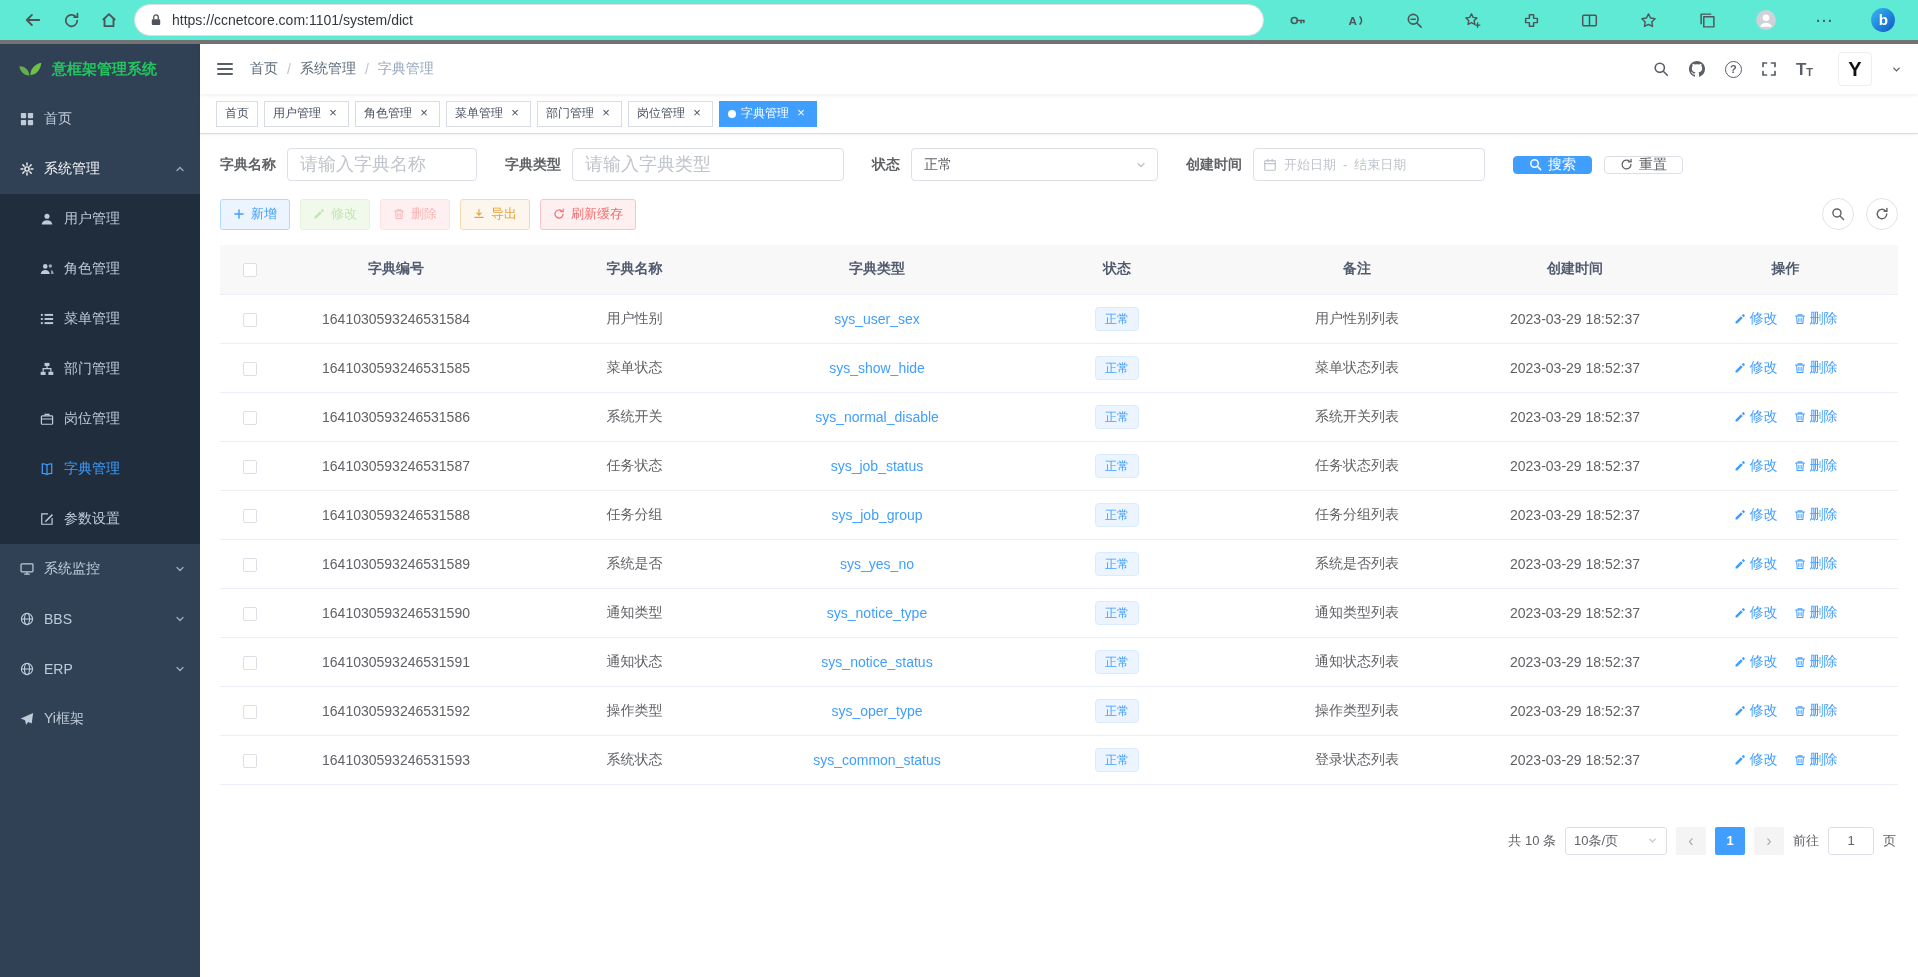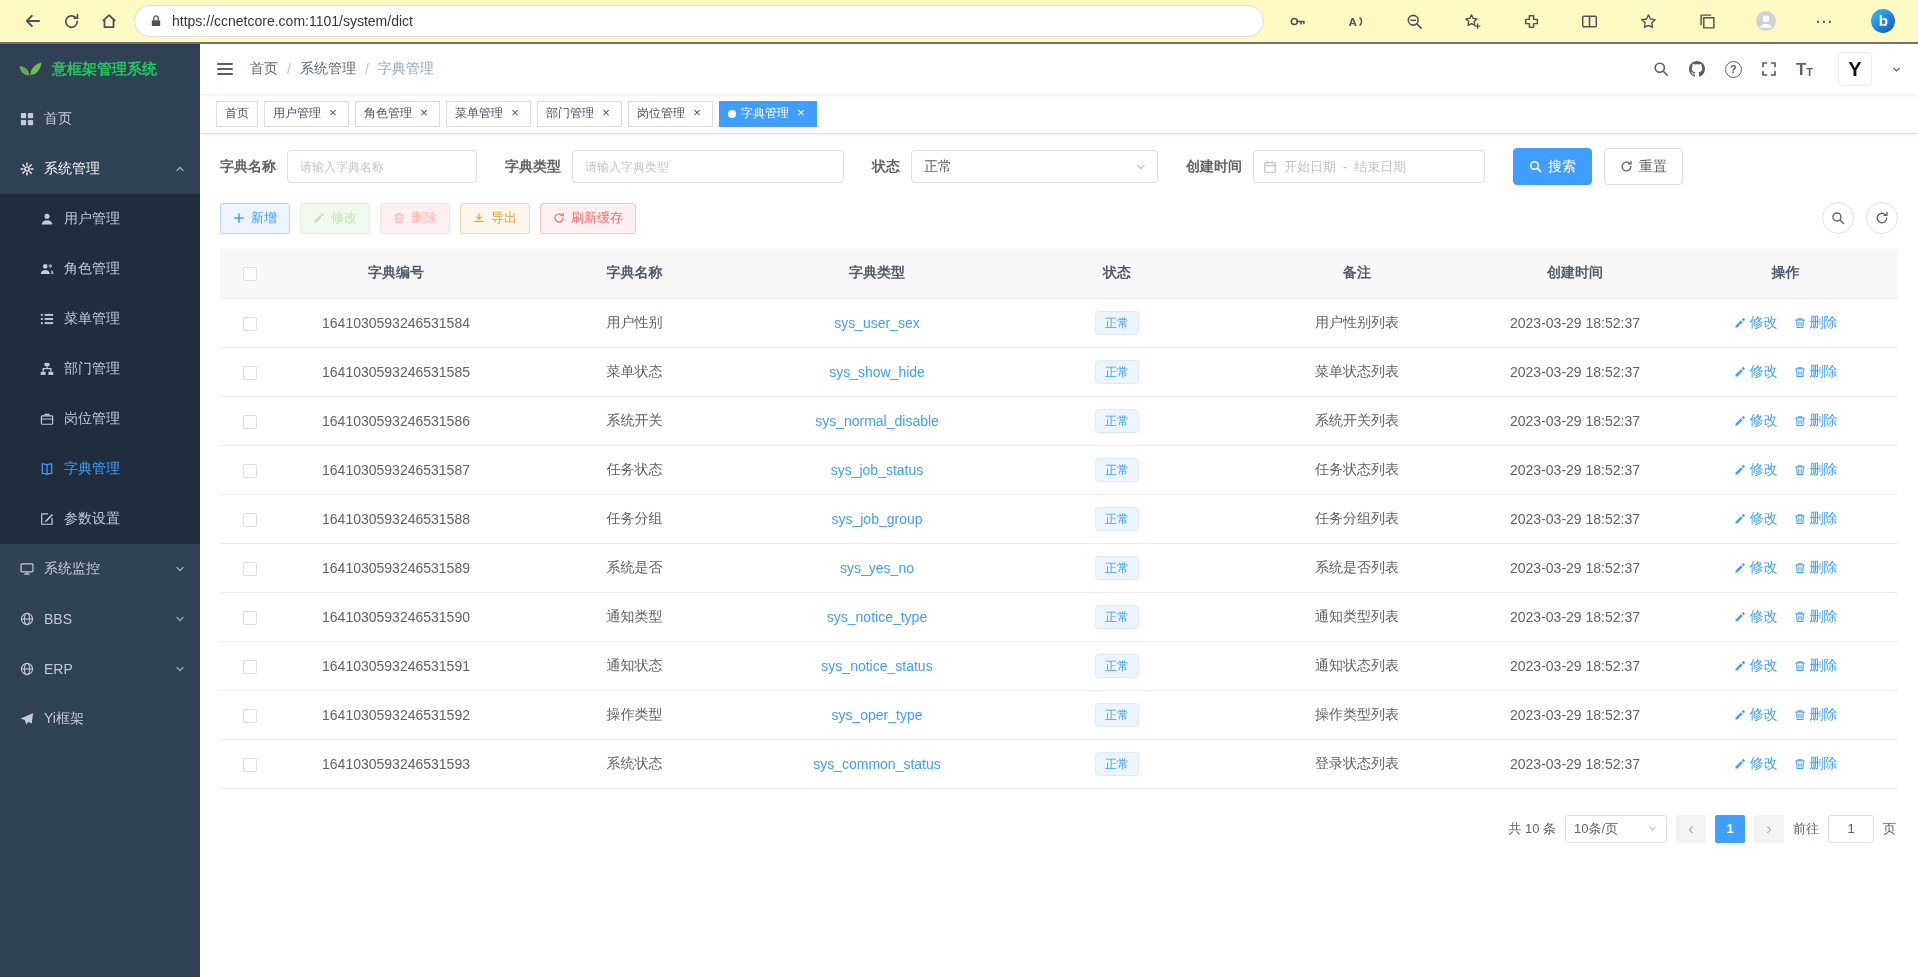--- a/index.html
+++ b/index.html
@@ -2,21 +2,21 @@
 <html><head>
 <meta charset="utf-8">
 <style>
   *{box-sizing:border-box;margin:0;padding:0}
   html,body{width:1918px;height:977px;overflow:hidden}
   body{font-family:"Liberation Sans","DejaVu Sans",sans-serif;background:#fff;color:#606266}
   button,input{font-family:inherit;outline:none}
   .screen{width:1918px;height:977px;display:flex;flex-direction:column;overflow:hidden}
 
   
-  .browser{height:44px;background:#fef9c3;border-bottom:2px solid #737373;display:flex;align-items:center;padding:0 14px;flex:0 0 44px}
+  .browser{height:44px;background:#5eead4;border-bottom:4px solid #737373;display:flex;align-items:center;padding:0 14px;flex:0 0 44px}
   .bbtn{width:38px;height:36px;border:none;background:transparent;border-radius:6px;color:#4e5256;display:flex;align-items:center;justify-content:center;cursor:pointer}
   .addr{height:32px;width:1130px;margin-left:6px;background:#fff;border:1px solid #dcdee2;border-radius:16px;display:flex;align-items:center;padding:0 14px;gap:9px}
   .addr .url{font-size:14px;color:#33383e}
   .b-icons{flex:1;display:flex;align-items:center;justify-content:space-between;padding:0 6px 0 18px;color:#50545a}
   .b-ic{width:30px;height:30px;display:flex;align-items:center;justify-content:center;border-radius:6px;cursor:pointer}
   .more-dots{font-size:17px;color:#50545a;letter-spacing:1px}
 
   
   .app{flex:1;display:flex;min-height:0}
   .sidebar{width:200px;min-width:200px;background:#304156;display:flex;flex-direction:column;font-size:14px}
@@ -51,26 +51,26 @@
   .tag .x{font-size:13px;line-height:12px;width:14px;height:14px;text-align:center;border-radius:50%;cursor:pointer}
   .tag.active{background:#409eff;border-color:#409eff;color:#fff}
   .dot{width:8px;height:8px;border-radius:50%;background:#fff;display:inline-block}
 
   
   .content{flex:1;padding:14px 20px 0;min-height:0}
 
   .filter{display:flex;align-items:center}
   .fitem{display:flex;align-items:center;margin-right:28px}
   .flabel{font-size:14px;font-weight:700;color:#606266;margin-right:11px;white-space:nowrap}
-  .finput{height:33px;border:1px solid #dcdfe6;border-radius:4px;padding:0 12px;font-size:12px;color:#606266;background:#fff}
+  .finput{height:33px;border:1px solid #dcdfe6;border-radius:4px;padding:0 12px;font-size:18px;color:#606266;background:#fff}
   .finput::placeholder{color:#c0c4cc}
   .w190{width:190px}.w245{width:272px}
   .fselect{width:247px;height:33px;border:1px solid #dcdfe6;border-radius:4px;display:flex;align-items:center;justify-content:space-between;padding:0 10px 0 12px;font-size:14px;color:#606266;cursor:pointer;background:#fff}
   .fdate{width:232px;height:33px;border:1px solid #dcdfe6;border-radius:4px;display:flex;align-items:center;gap:7px;padding:0 9px;font-size:13px;color:#c0c4cc;background:#fff;cursor:pointer}
-  .btn{display:inline-flex;align-items:center;gap:6px;border-radius:4px;font-size:14px;height:37px;padding:0 15px;cursor:pointer;border:1px solid transparent;background:#fff}
+  .btn{display:inline-flex;align-items:center;gap:6px;border-radius:4px;font-size:14px;height:18px;padding:0 15px;cursor:pointer;border:1px solid transparent;background:#fff}
   .btn.primary{background:#409eff;border-color:#409eff;color:#fff}
   .btn.default{border-color:#dcdfe6;color:#606266}
   .btn.ml{margin-left:12px}
 
   .toolbar{display:flex;align-items:center;gap:10px;margin-top:17px}
   .btn.sm{height:31px;padding:0 12px;font-size:13px;border-radius:3px}
   .plain-primary{background:#ecf5ff;border-color:#b3d8ff;color:#409eff}
   .plain-success.dis{background:#f0f9eb;border-color:#e1f3d8;color:#c2e7b0;cursor:not-allowed}
   .plain-danger.dis{background:#fef0f0;border-color:#fde2e2;color:#fab6b6;cursor:not-allowed}
   .plain-warning{background:#fdf6ec;border-color:#f5dab1;color:#e6a23c}
@@ -81,21 +81,21 @@
   
   table.dict{width:100%;border-collapse:collapse;margin-top:15px;font-size:14px;table-layout:fixed}
   table.dict th{background:#f8f8f9;color:#515a6e;font-weight:700;height:49px;border-bottom:1px solid #ebeef5;text-align:center;white-space:nowrap}
   table.dict td{height:49px;color:#606266;border-bottom:1px solid #ebeef5;text-align:center;white-space:nowrap;overflow:hidden;padding:0 4px}
   .checkbox{width:14px;height:14px;border:1px solid #dcdfe6;border-radius:2px;background:#fff;display:inline-block;vertical-align:middle;cursor:pointer}
   .type-link{color:#409eff;text-decoration:none;cursor:pointer}
   .tagn{display:inline-block;padding:0 9px;height:24px;line-height:22px;font-size:12px;background:#ecf5ff;border:1px solid #d9ecff;color:#409eff;border-radius:4px}
   .op{color:#409eff;display:inline-flex;align-items:center;gap:4px;margin:0 8px;font-size:14px;cursor:pointer;text-decoration:none}
 
   
-  .pagination{display:flex;align-items:center;justify-content:flex-end;gap:9px;margin-top:26px;padding-right:2px;font-size:13px;color:#606266}
+  .pagination{display:flex;align-items:center;justify-content:flex-end;gap:9px;margin-top:42px;padding-right:2px;font-size:13px;color:#606266}
   .psize{width:102px;height:28px;border:1px solid #dcdfe6;border-radius:3px;display:flex;align-items:center;justify-content:space-between;padding:0 8px;cursor:pointer;background:#fff}
   .pbtn{min-width:30px;height:28px;background:#f4f4f5;color:#a8abb2;border:none;border-radius:2px;font-size:16px;display:flex;align-items:center;justify-content:center;cursor:pointer}
   .pbtn.cur{background:#409eff;color:#fff;font-size:13px;font-weight:700}
   .pinput{width:46px;height:28px;border:1px solid #dcdfe6;border-radius:3px;text-align:center;font-size:13px;color:#606266}
 
   svg{display:block}
 </style>
 </head>
 <body>
 

